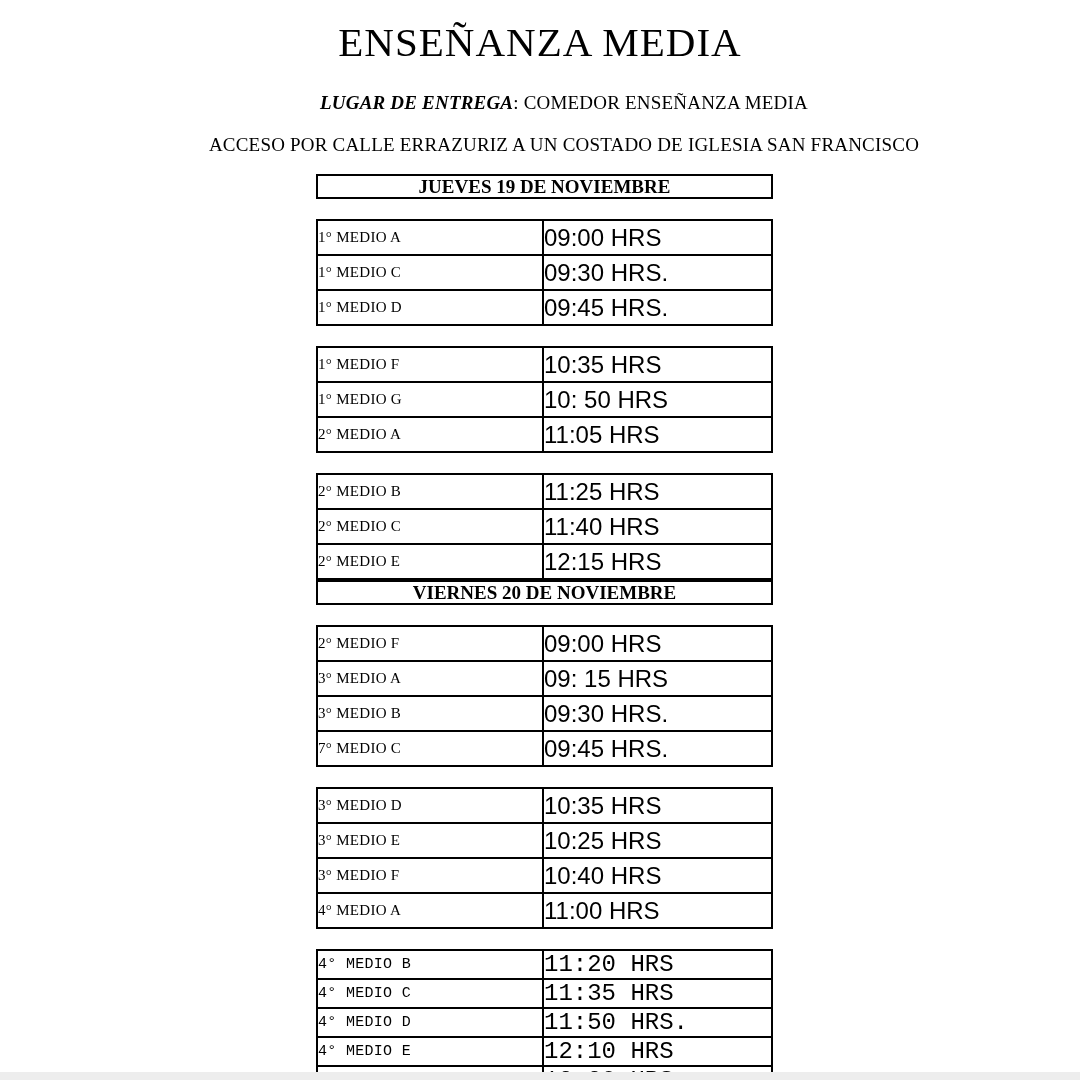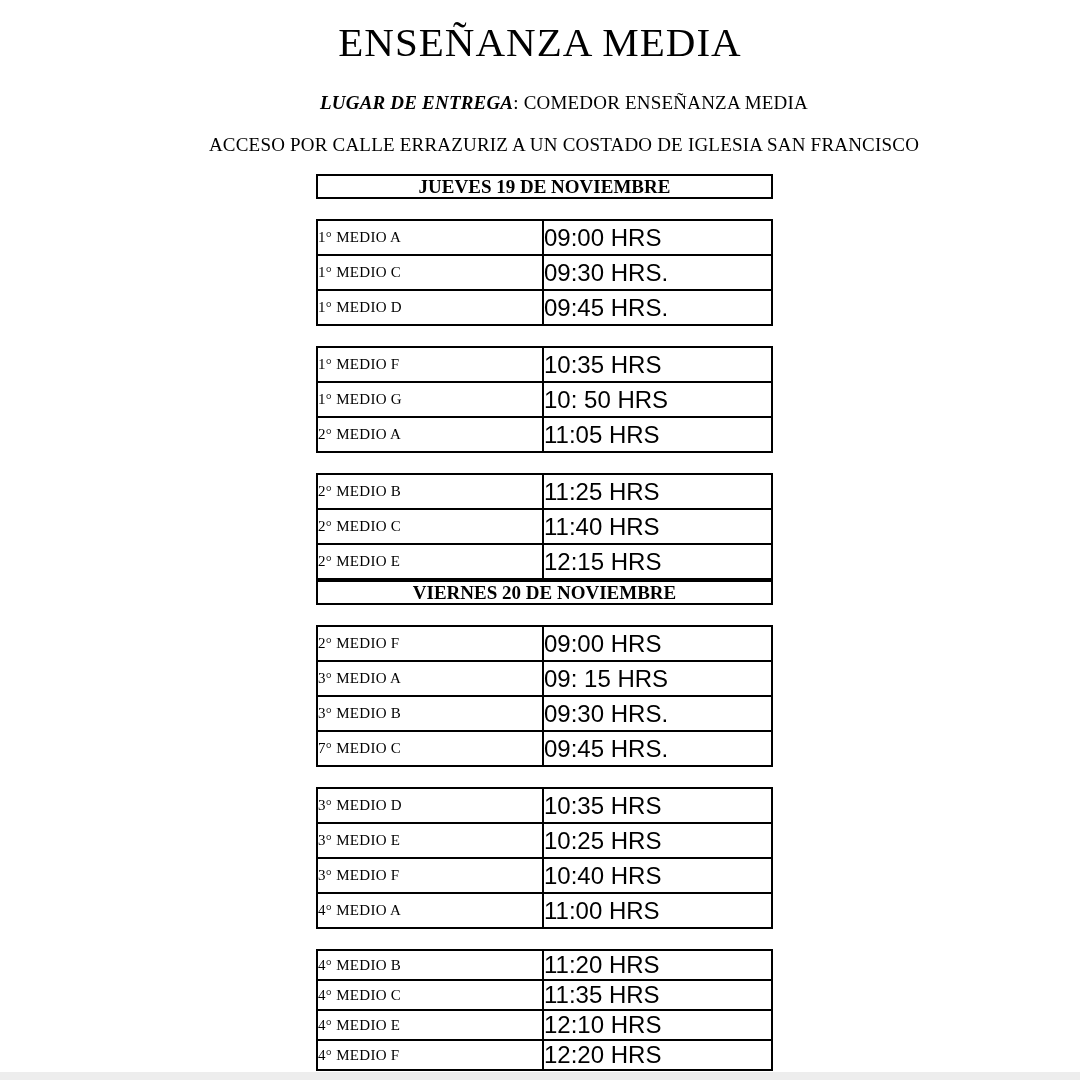--- a/index.html
+++ b/index.html
@@ -57,21 +57,21 @@
     table-layout: fixed;
     margin-top: 20px;
   }
   table.sched td {
     border: 2px solid #000;
     height: 35px;
     padding: 0;
     vertical-align: middle;
   }
   
-  .day:last-child table.sched:last-child td { height: 26px; }
+  .day:last-child table.sched:last-child td { height: 26px; font-family: Liberation Mono, monospace; }
 
   td.group-cell {
     width: 226px;
     font-family: "Liberation Serif", serif;
     font-size: 15px;
     letter-spacing: 0.3px;
     padding-left: 10px;
   }
   td.time-cell {
     font-family: "Liberation Sans", sans-serif;
@@ -219,20 +219,24 @@
   <tr>
     <td class="group-cell">4° MEDIO B</td>
     <td class="time-cell">11:20 HRS</td>
   </tr>
 
   <tr>
     <td class="group-cell">4° MEDIO C</td>
     <td class="time-cell">11:35 HRS</td>
   </tr>
 
+  <tr>
+    <td class="group-cell">4° MEDIO D</td>
+    <td class="time-cell">11:50 HRS.</td>
+  </tr>
 
   <tr>
     <td class="group-cell">4° MEDIO E</td>
     <td class="time-cell">12:10 HRS</td>
   </tr>
 
   <tr>
     <td class="group-cell">4° MEDIO F</td>
     <td class="time-cell">12:20 HRS</td>
   </tr>

